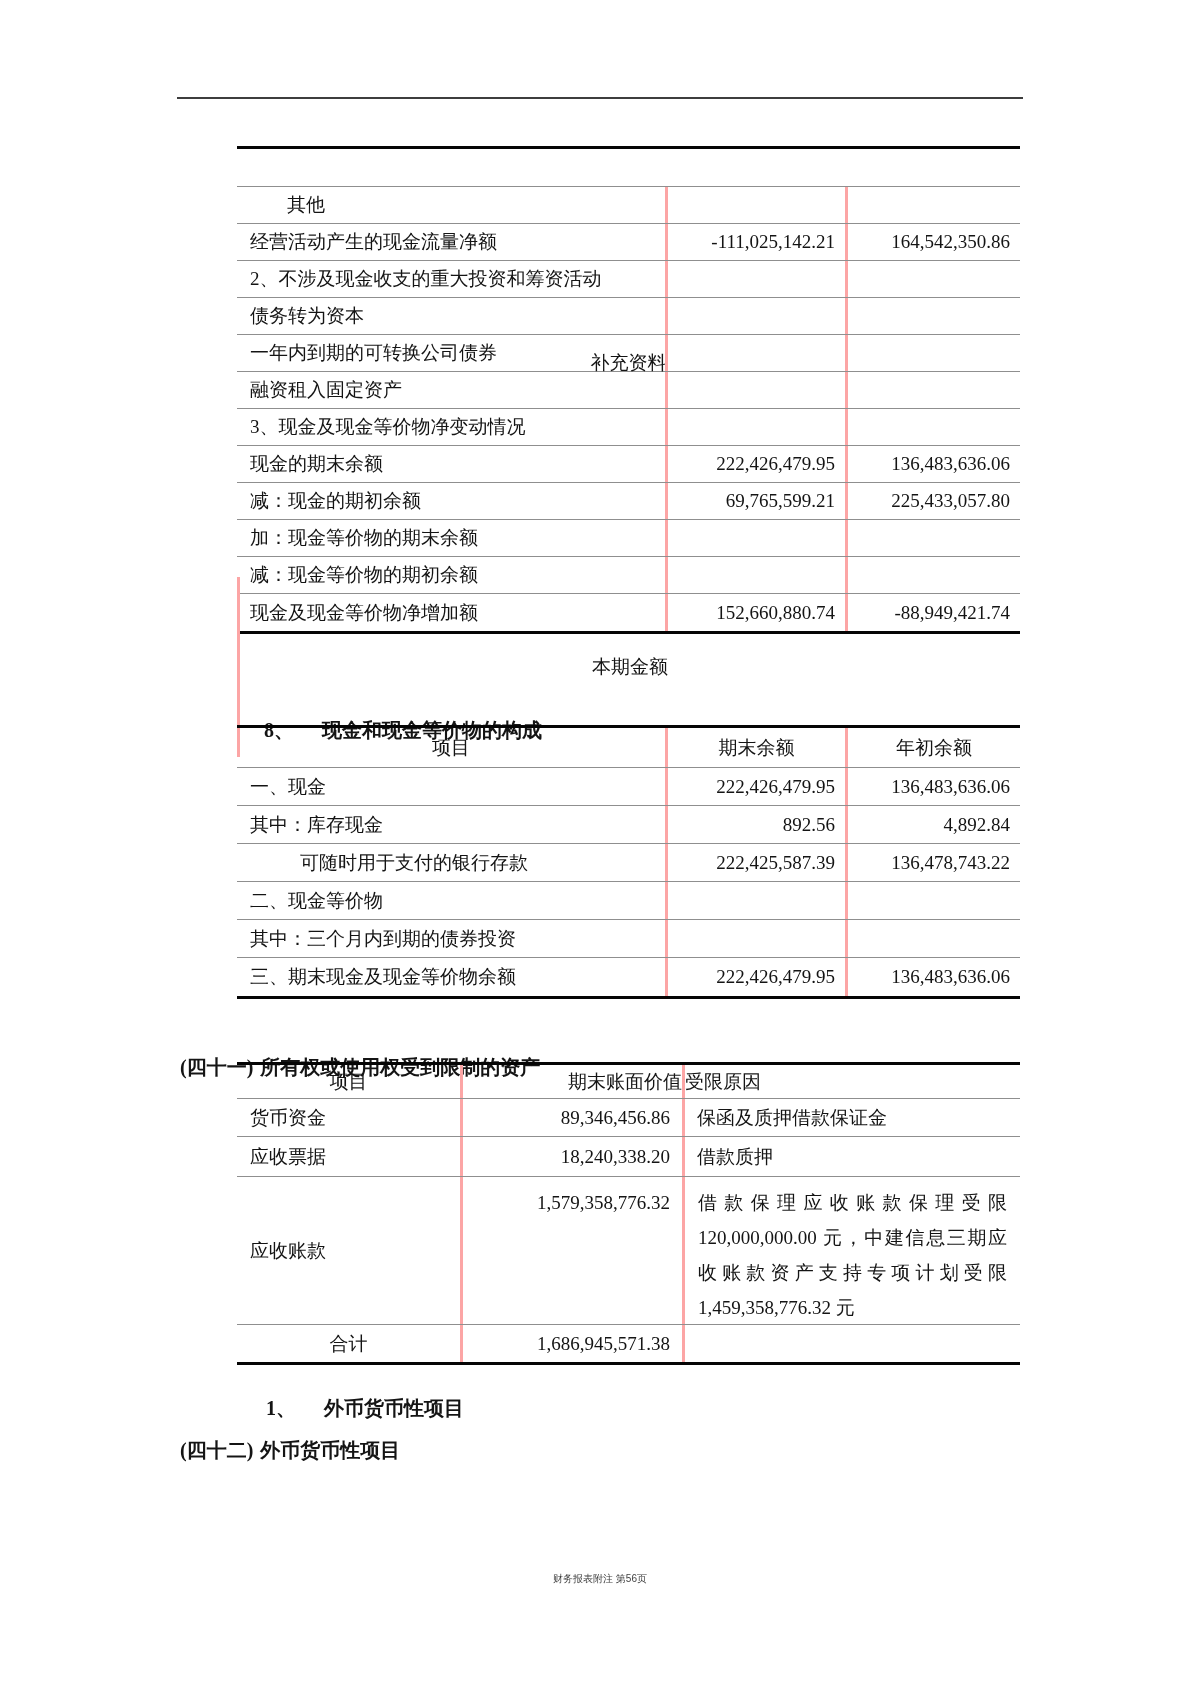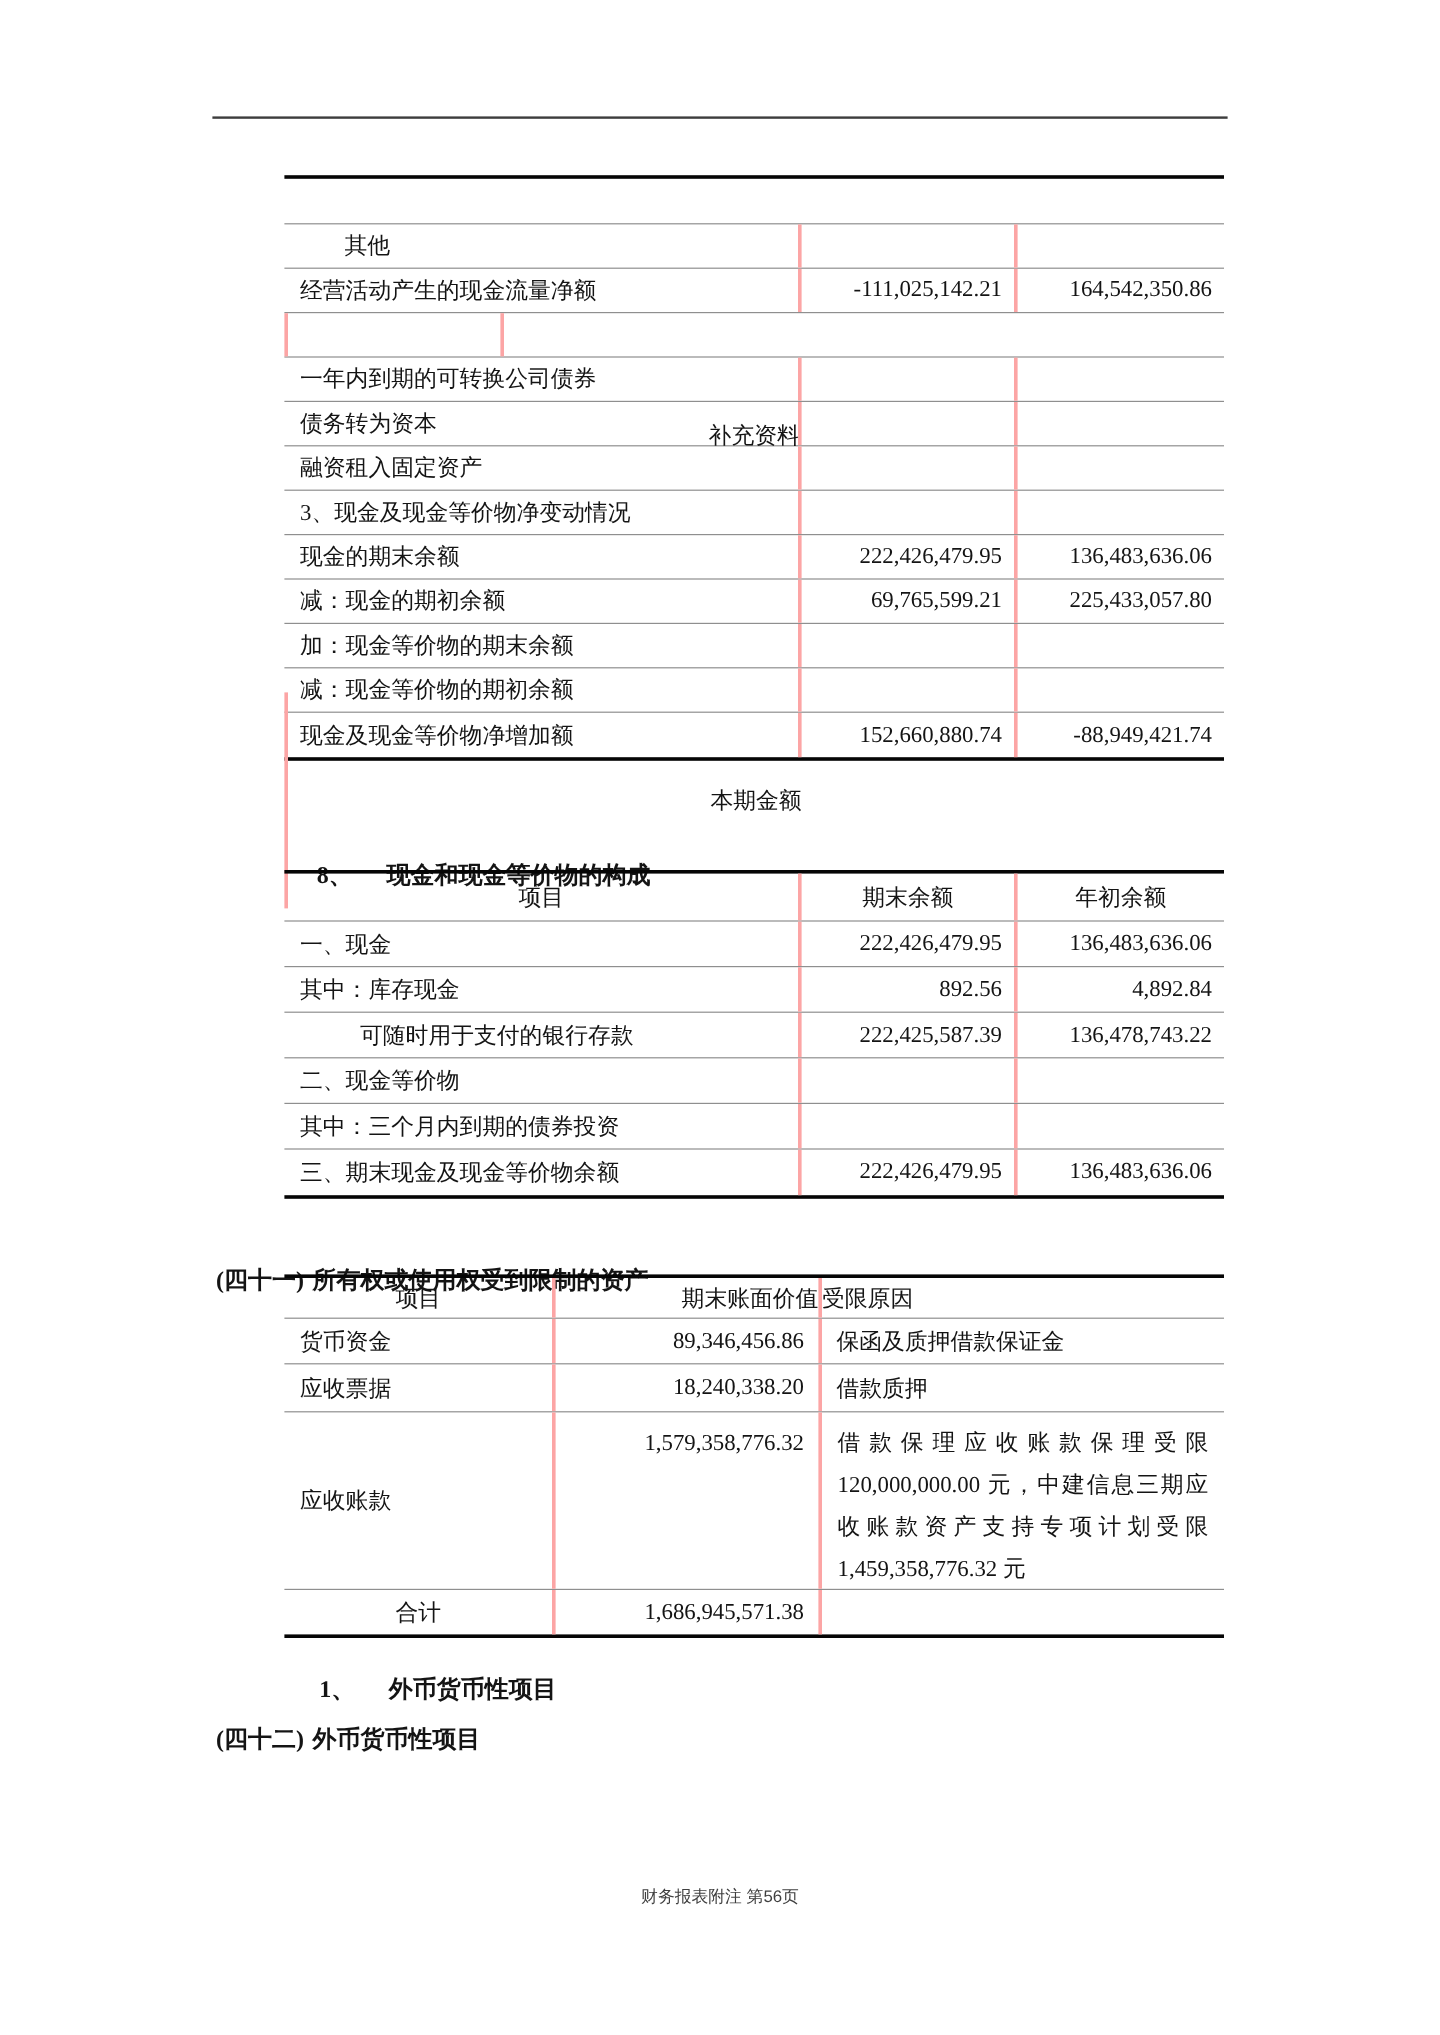--- a/index.html
+++ b/index.html
@@ -77,21 +77,21 @@
   .h41 { left: 180px; top: 1031px; }
   .h42 { left: 180px; top: 1414px; }
   .h41 .sec-num, .h42 .sec-num { margin-right: 7px; }
   .hsub42 { left: 266px; top: 1372px; }
   .hsub42 .sec-num { display: inline-block; width: 58px; }
 
   .page-footer {
     position: absolute; left: 0; top: 1572px; width: 1200px;
     text-align: center;
     font-family: "Liberation Sans", "DejaVu Sans", sans-serif;
-    font-size: 14px; color: #3f3f3f;
+    font-size: 10px; color: #3f3f3f;
   }
 </style>
 </head>
 <body>
 
 <div class="header-rule"></div>
 
 <div class="tbl t1 t12">
   <div class="trow hdr">
     <div class="cell c1">补充资料</div>
@@ -102,30 +102,31 @@
     <div class="cell c1 ind1">其他</div>
     <div class="cell c2 v"></div>
     <div class="cell c3 v"></div>
   </div>
   <div class="trow">
     <div class="cell c1">经营活动产生的现金流量净额</div>
     <div class="cell c2 v">-111,025,142.21</div>
     <div class="cell c3 v">164,542,350.86</div>
   </div>
   <div class="trow">
+    <div class="cell c1">2、不涉及现金收支的重大投资和筹资活动</div>
+    <div class="cell c2 v"></div>
+    <div class="cell c3 v"></div>
+  </div>
+  <div class="trow">
+    <div class="cell c1">债务转为资本</div>
     <div class="cell c2 v"></div>
     <div class="cell c3 v"></div>
   </div>
   <div class="trow">
     <div class="cell c1">一年内到期的可转换公司债券</div>
-    <div class="cell c2 v"></div>
-    <div class="cell c3 v"></div>
-  </div>
-  <div class="trow">
-    <div class="cell c1">债务转为资本</div>
     <div class="cell c2 v"></div>
     <div class="cell c3 v"></div>
   </div>
   <div class="trow">
     <div class="cell c1">融资租入固定资产</div>
     <div class="cell c2 v"></div>
     <div class="cell c3 v"></div>
   </div>
   <div class="trow">
     <div class="cell c1">3、现金及现金等价物净变动情况</div>

